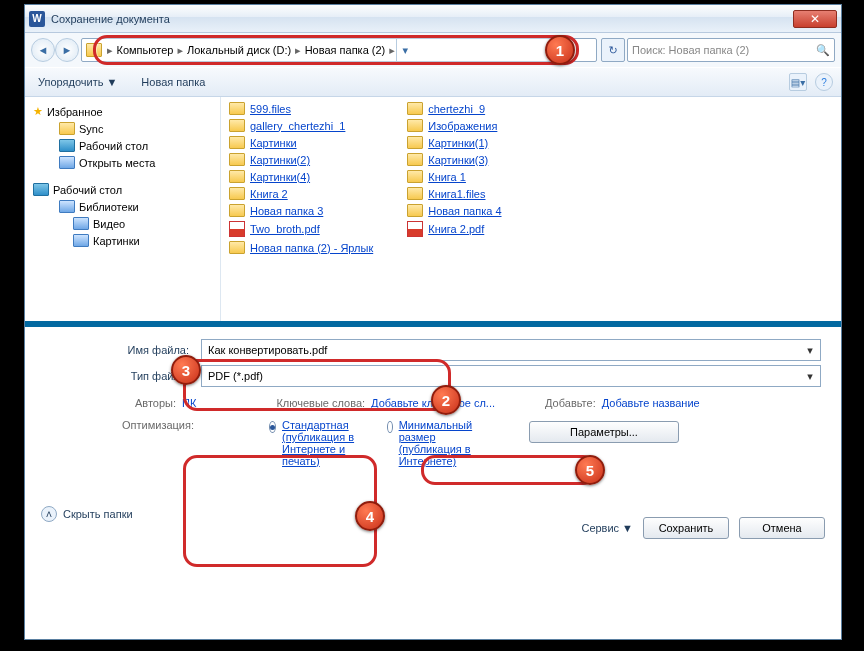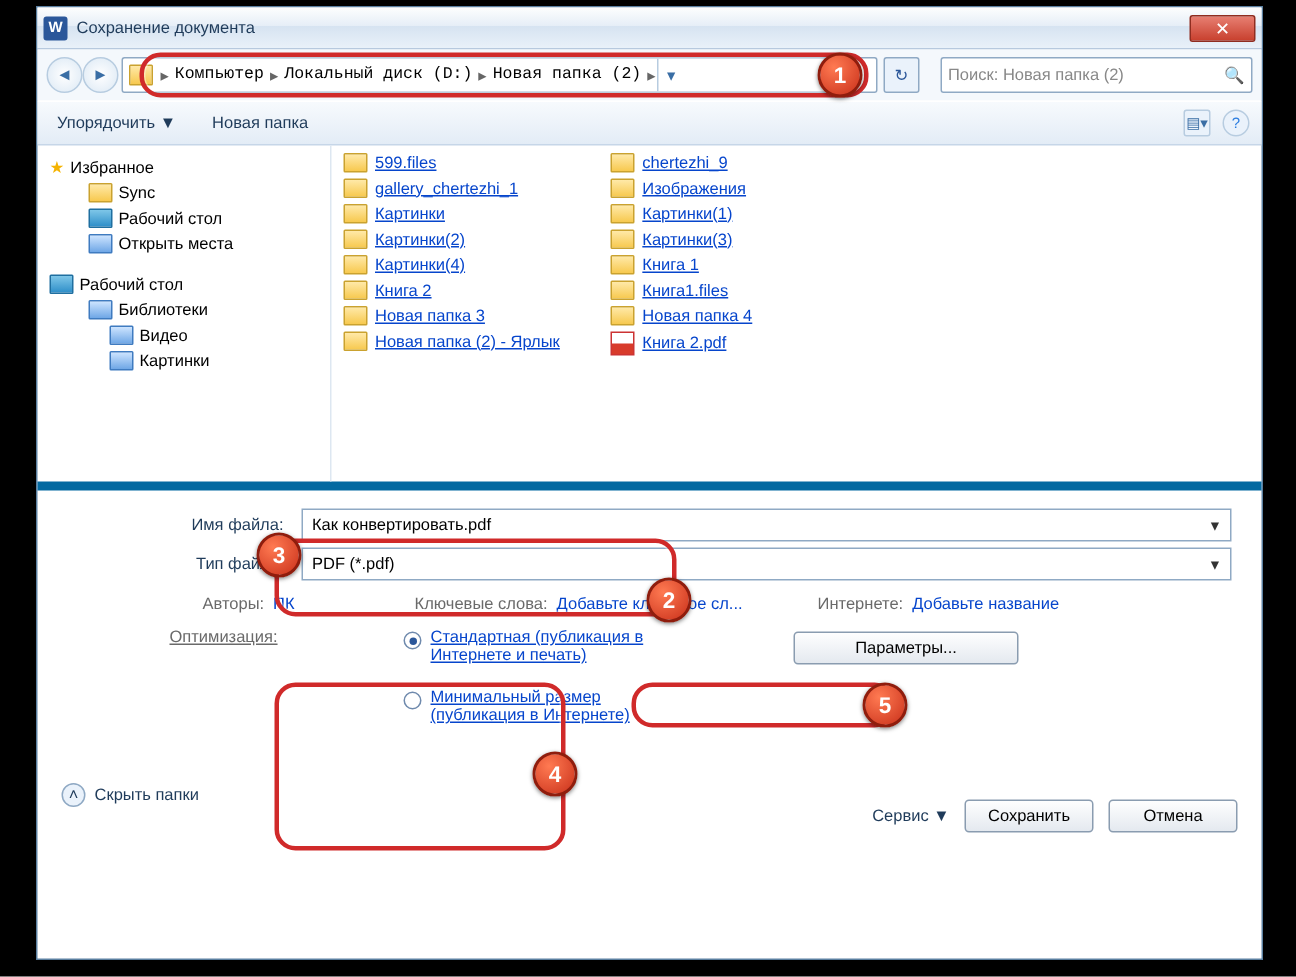--- a/index.html
+++ b/index.html
@@ -6,26 +6,26 @@
 body { background: #000; width: 864px; height: 651px; position: relative; }
 .window { position: absolute; left: 24px; top: 4px; width: 818px; height: 636px; background: #fff; border: 1px solid #5a7fa0; box-shadow: 0 0 8px rgba(0,0,0,.4); }
 .titlebar { height: 28px; background: linear-gradient(#fdfefe,#e6eef7 45%,#d6e3f1 46%,#e9f1f9); border-bottom: 1px solid #b7c9de; display: flex; align-items: center; padding: 0 4px; }
 .titlebar .word-icon { width: 16px; height: 16px; background:#2b579a; color:#fff; font-weight:bold; font-size:10px; display:flex; align-items:center; justify-content:center; border-radius:2px; margin-right:6px;}
 .titlebar .title { color:#1f3b5a; }
 .close-btn { margin-left:auto; width:44px; height:18px; background: linear-gradient(#e77f72,#c8402e); border:1px solid #8f2d20; border-radius:2px; color:#fff; display:flex; align-items:center; justify-content:center; font-size:12px; }
 .navbar { height:34px; display:flex; align-items:center; padding:4px 6px; gap:2px; background:#f4f8fc;}
 .nav-arrows { display:flex; gap:0; }
 .nav-arrow { width:24px; height:24px; border:1px solid #b7cce0; border-radius:50%; background:radial-gradient(#fff,#dbe8f4); display:flex; align-items:center; justify-content:center; color:#3a6ea5;}
 .addressbar { flex:1; height:24px; border:1px solid #8fa9c4; background:#fff; display:flex; align-items:center; padding:0 4px; position:relative; border-radius:2px;}
-.addressbar .seg { padding:0 3px; color:#000;font-family:Liberation Mono, monospace; }
+.addressbar .seg { padding:0 3px; color:#000; }
 .addressbar .sep { color:#666; padding:0 1px; }
 .folder-mini { width:16px; height:14px; background:linear-gradient(#ffe9a8,#f7c94f); border:1px solid #caa22f; border-radius:1px; display:inline-block; margin-right:4px; vertical-align:middle;}
 .addr-drop { width:18px; height:22px; border-left:1px solid #b7cce0; display:flex; align-items:center; justify-content:center; color:#3a6ea5;}
 .refresh { width:24px; height:24px; border:1px solid #8fa9c4; background:#eaf2fb; display:flex; align-items:center; justify-content:center; margin-left:2px; color:#2b579a; border-radius:2px;}
-.searchbox { width:208px; height:24px; border:1px solid #8fa9c4; background:#fff; margin-left:12px; display:flex; align-items:center; padding:0 4px; color:#888; border-radius:2px;}
+.searchbox { width:208px; height:24px; border:1px solid #8fa9c4; background:#fff; margin-left:0; display:flex; align-items:center; padding:0 4px; color:#888; border-radius:2px;}
 .searchbox .mag { margin-left:auto; color:#2b579a; }
 .toolbar { height:30px; background:linear-gradient(#f7fafd,#e3ecf6); border-top:1px solid #fff; border-bottom:1px solid #c6d6e8; display:flex; align-items:center; padding:0 8px; gap:14px;}
 .tool-btn { color:#1f3b5a; display:flex; align-items:center; gap:3px; padding:3px 5px; }
 .tool-right { margin-left:auto; display:flex; gap:8px; align-items:center;}
 .small-icon { width:18px; height:18px; border:1px solid #b7cce0; border-radius:2px; background:#eaf2fb; display:flex; align-items:center; justify-content:center; color:#3a6ea5; font-size:10px;}
 .body-area { display:flex; height:224px; }
 .sidebar { width:196px; border-right:1px solid #dde7f1; padding:6px 4px; overflow:hidden;}
 .side-group { margin-bottom:10px; }
 .side-item { display:flex; align-items:center; gap:4px; padding:2px 2px 2px 18px; color:#000; }
 .side-head { padding-left:4px; font-weight:normal; display:flex; align-items:center; gap:4px;}
@@ -44,21 +44,21 @@
 .form-area { padding:8px 20px 8px 20px; border-top:6px solid #0369a1;}
 .form-row { display:flex; align-items:center; margin:4px 0; gap:6px;}
 .form-label { width:150px; text-align:right; color:#1f3b5a; padding-right:6px;}
 .combo { flex:1; height:22px; border:1px solid #8fa9c4; background:#fff; display:flex; align-items:center; padding:0 6px; position:relative;}
 .combo .drop { position:absolute; right:2px; top:2px; width:16px; height:16px; display:flex; align-items:center; justify-content:center; color:#333;}
 .meta-row { display:flex; gap:20px; padding:6px 0 6px 90px; align-items:center;}
 .meta-item { display:flex; gap:6px; align-items:baseline;}
 .meta-label{color:#6a6a6a;}
 .meta-link{color:#0645cc;}
 .opt-area { display:flex; padding:4px 0 4px 68px; gap:40px; align-items:flex-start;}
-.opt-col { display:flex; flex-direction:column; gap:16px; width:240px; padding-left:20px;}
+.opt-col { display:flex; flex-direction:row; gap:16px; width:240px; padding-left:20px;}
 .radio-row { display:flex; gap:6px; align-items:flex-start;}
 .radio { width:12px; height:12px; border:1px solid #6f8aad; border-radius:50%; margin-top:2px; background:#fff; display:flex; align-items:center; justify-content:center;}
 .radio.checked::after{content:"";width:5px;height:5px;background:#2b579a;border-radius:50%;}
 .radio-label{color:#0645cc; text-decoration:underline; max-width:170px;}
 .params-col{display:flex; flex-direction:column; gap:24px; align-items:flex-start; padding-top:2px;}
 .win-btn{min-width:150px; height:22px; border:1px solid #8a9cb0; background:linear-gradient(#fefefe,#e4e9ef); border-radius:3px; display:flex; align-items:center; justify-content:center; padding:0 14px;}
 .check-row{display:flex; gap:5px; align-items:flex-start;}
 .checkbox{width:12px;height:12px;border:1px solid #6f8aad;background:#fff;margin-top:2px;}
 .footer { padding:10px 16px 14px; display:flex; align-items:center; gap:10px;}
 .hide-folders{display:flex; align-items:center; gap:6px; color:#1f3b5a;}
@@ -178,20 +178,24 @@
           </div>
           <div class="file-item">
             <span class="yfolder"></span>
             <span>Книга 2</span>
           </div>
           <div class="file-item">
             <span class="yfolder"></span>
             <span>Новая папка 3</span>
           </div>
           <div class="file-item">
+            <span class="pdf-icon"></span>
+            <span>Two_broth.pdf</span>
+          </div>
+          <div class="file-item">
             <span class="yfolder shortcut-arrow"></span>
             <span>Новая папка (2) - Ярлык</span>
           </div>
         </div>
       <div class="filecol" id="col-right">
           <div class="file-item">
             <span class="yfolder"></span>
             <span>chertezhi_9</span>
           </div>
           <div class="file-item">
@@ -244,26 +248,26 @@
     <div class="meta-row">
       <div class="meta-item">
           <span class="meta-label">Авторы:</span>
           <span class="meta-link">ПК</span>
         </div>
       <div class="meta-item" style="margin-left:60px">
           <span class="meta-label">Ключевые слова:</span>
           <span class="meta-link">Добавьте ключевое сл...</span>
         </div>
       <div class="meta-item" style="margin-left:30px">
-          <span class="meta-label">Интернете:</span>
+          <span class="meta-label">Добавьте:</span>
           <span class="meta-link">Добавьте название</span>
         </div>
     </div>
     <div class="opt-area">
-      <div class="form-label" style="width:96px;text-align:left;color:#6a6a6a;text-decoration:underline;">Оптимизация:</div>
+      <div class="form-label" style="width:96px;text-align:center;color:#6a6a6a;">Оптимизация:</div>
       <div class="opt-col">
         <div class="radio-row">
           <div class="radio checked"></div>
           <div class="radio-label">Стандартная (публикация в Интернете и печать)</div>
         </div>
         <div class="radio-row">
           <div class="radio"></div>
           <div class="radio-label">Минимальный размер (публикация в Интернете)</div>
         </div>
       </div>

